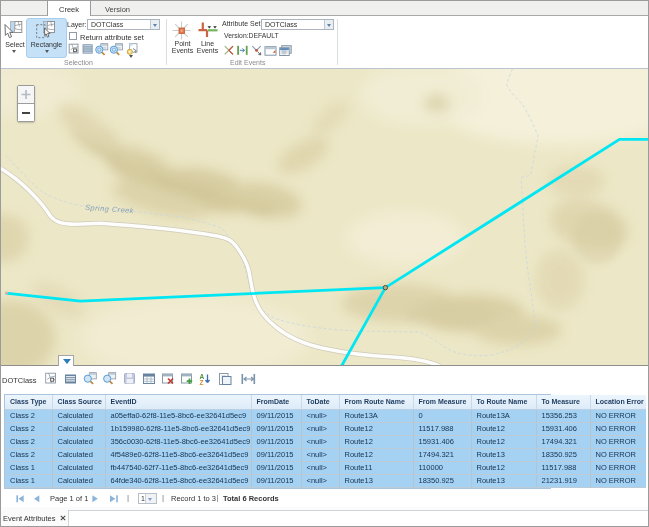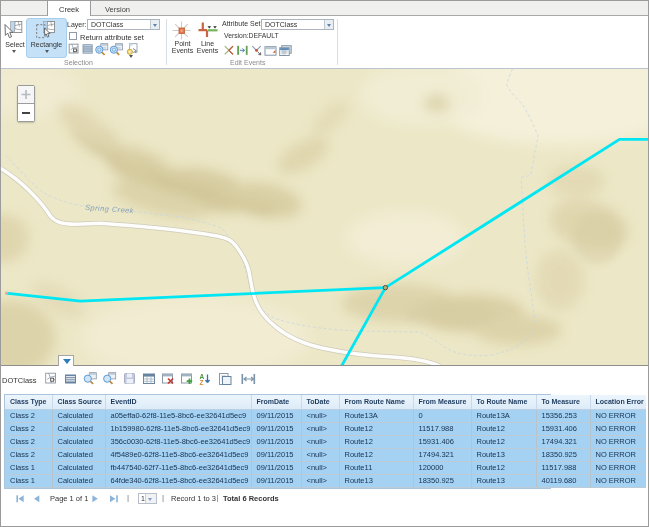--- a/index.html
+++ b/index.html
@@ -408,35 +408,35 @@
             <td>18350.925</td>
             <td style="border-right:none;">NO ERROR</td>
           </tr>
       <tr>
             <td>Class 1</td>
             <td>Calculated</td>
             <td>fb447540-62f7-11e5-8bc6-ee32641d5ec9</td>
             <td>09/11/2015</td>
             <td>&lt;null&gt;</td>
             <td>Route11</td>
-            <td>120000</td>
+            <td>110000</td>
             <td>Route12</td>
             <td>11517.988</td>
             <td style="border-right:none;">NO ERROR</td>
           </tr>
       <tr>
             <td>Class 1</td>
             <td>Calculated</td>
             <td>64fde340-62f8-11e5-8bc6-ee32641d5ec9</td>
             <td>09/11/2015</td>
             <td>&lt;null&gt;</td>
             <td>Route13</td>
             <td>18350.925</td>
             <td>Route13</td>
-            <td>40119.680</td>
+            <td>21231.919</td>
             <td style="border-right:none;">NO ERROR</td>
           </tr>
     </tbody>
       </table>
   </div>
 
   <div id="pager">
     <svg class="abs" style="left:10px; top:7px;" width="104" height="8" viewBox="0 0 104 8">
       <g fill="#8cb4da">
         <rect x="1.4" y="0.3" width="1.6" height="7"></rect>
@@ -452,15 +452,24 @@
     <div id="pgcombo">
         <span class="ct">1</span>
         <span class="cb"></span>
       </div>
     <div class="pbar" style="left:157px;">|</div>
     <div class="pgt" style="left:166px;">Record 1 to 3</div>
     <div class="pbar" style="left:211.5px;">|</div>
     <div class="pgt" style="left:218px;font-weight:bold;">Total 6 Records</div>
   </div>
 
+  <div id="btabbar">
+    <div id="btab">
+      <div class="t">Event Attributes</div>
+      <svg class="abs" style="left:60px; top:8px;" width="6" height="6" viewBox="0 0 6 6">
+        <path d="M0.8 0.8 L5.2 5.2 M5.2 0.8 L0.8 5.2" stroke="#4a4a4a" stroke-width="1.1"></path>
+      </svg>
+    </div>
+    <div id="btabrest"></div>
+  </div>
 </div>
 
 <div class="abs" id="pageborder"></div>
 
 </body></html>

